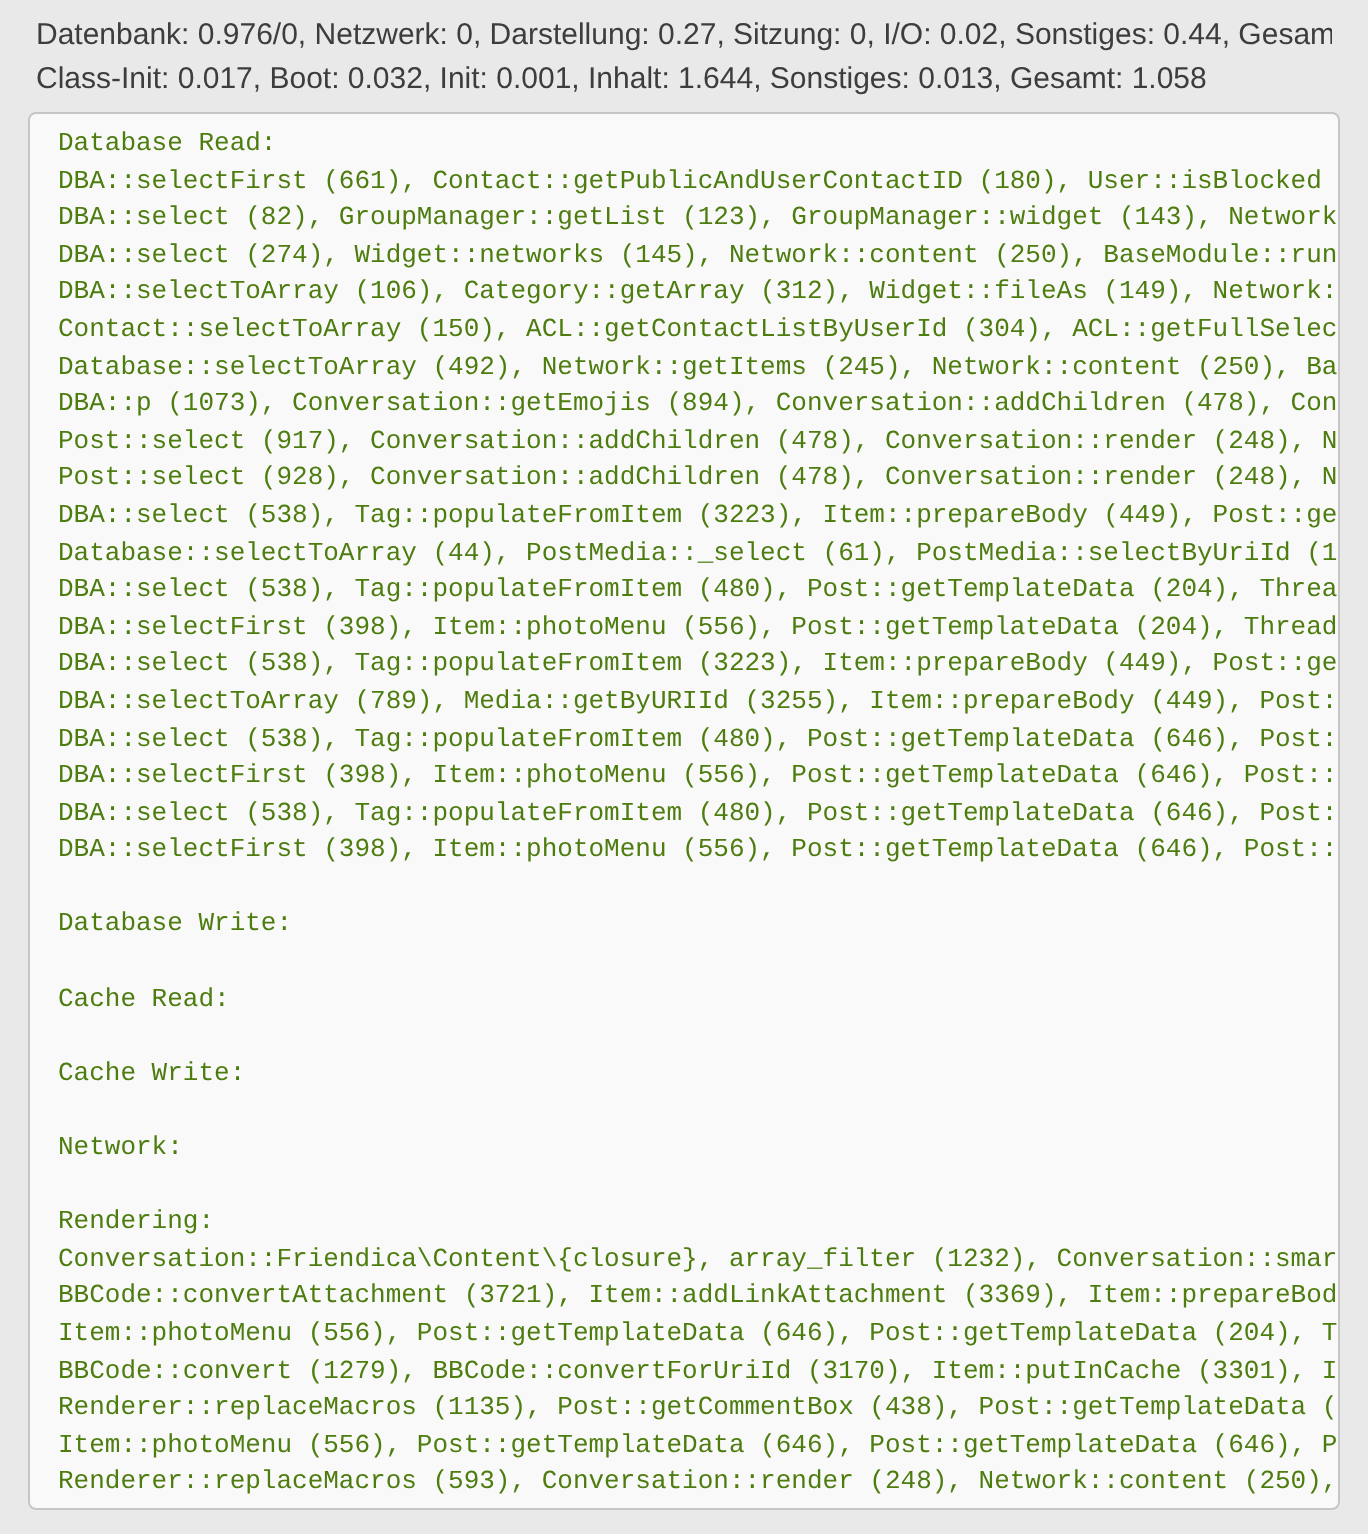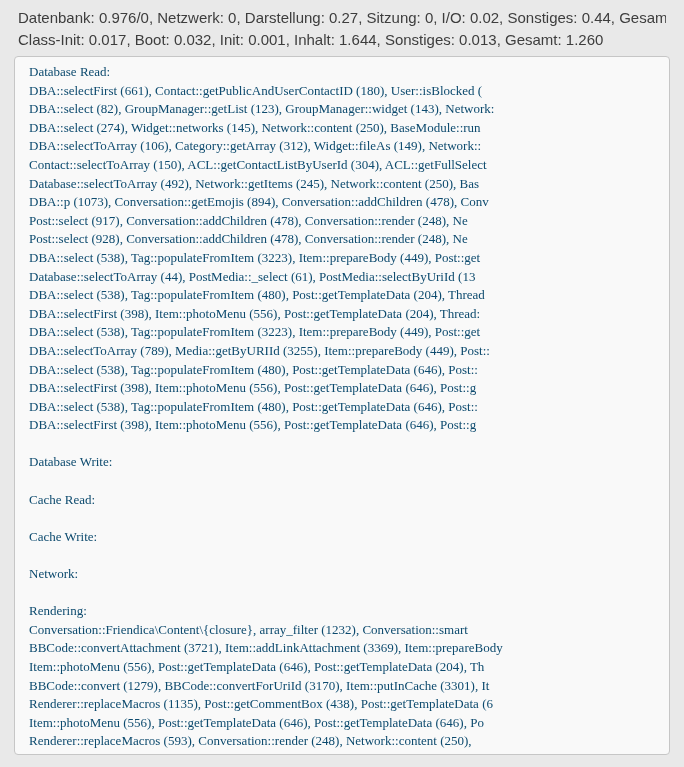--- a/index.html
+++ b/index.html
@@ -28,40 +28,40 @@
     margin: 5px 14px 0 14px;
     height: 699px;
     background: #f9f9f9;
     border: 1px solid #c6c6c6;
     border-radius: 4px;
     padding: 6px 0 0 14px;
     overflow: hidden;
   }
   .log-pre {
     margin: 0;
-    font-family: Liberation Serif, serif;
+    font-family: Liberation Mono, monospace;
     font-size: 13px;
     line-height: 18.6px;
-    color: #0c4a6e;
+    color: #4d7c0f;
     white-space: pre;
   }
   .log-section-title {
     display: block;
   }
   .log-line {
     display: block;
   }
   .section-gap {
     display: block;
     height: 18.6px;
   }
 </style>
 </head>
 <body>
 
 <div class="perf-summary">
   <div>Datenbank: 0.976/0, Netzwerk: 0, Darstellung: 0.27, Sitzung: 0, I/O: 0.02, Sonstiges: 0.44, Gesamt: 1.7</div>
-  <div>Class-Init: 0.017, Boot: 0.032, Init: 0.001, Inhalt: 1.644, Sonstiges: 0.013, Gesamt: 1.260</div>
+  <div>Class-Init: 0.017, Boot: 0.032, Init: 0.001, Inhalt: 1.644, Sonstiges: 0.013, Gesamt: 1.058</div>
 </div>
 
 <div class="log-box">
   <pre class="log-pre" id="log-content"><span class="log-section-title">Database Read:</span><span class="log-line">DBA::selectFirst (661), Contact::getPublicAndUserContactID (180), User::isBlocked (</span><span class="log-line">DBA::select (82), GroupManager::getList (123), GroupManager::widget (143), Network:</span><span class="log-line">DBA::select (274), Widget::networks (145), Network::content (250), BaseModule::run </span><span class="log-line">DBA::selectToArray (106), Category::getArray (312), Widget::fileAs (149), Network::</span><span class="log-line">Contact::selectToArray (150), ACL::getContactListByUserId (304), ACL::getFullSelect</span><span class="log-line">Database::selectToArray (492), Network::getItems (245), Network::content (250), Bas</span><span class="log-line">DBA::p (1073), Conversation::getEmojis (894), Conversation::addChildren (478), Conv</span><span class="log-line">Post::select (917), Conversation::addChildren (478), Conversation::render (248), Ne</span><span class="log-line">Post::select (928), Conversation::addChildren (478), Conversation::render (248), Ne</span><span class="log-line">DBA::select (538), Tag::populateFromItem (3223), Item::prepareBody (449), Post::get</span><span class="log-line">Database::selectToArray (44), PostMedia::_select (61), PostMedia::selectByUriId (13</span><span class="log-line">DBA::select (538), Tag::populateFromItem (480), Post::getTemplateData (204), Thread</span><span class="log-line">DBA::selectFirst (398), Item::photoMenu (556), Post::getTemplateData (204), Thread:</span><span class="log-line">DBA::select (538), Tag::populateFromItem (3223), Item::prepareBody (449), Post::get</span><span class="log-line">DBA::selectToArray (789), Media::getByURIId (3255), Item::prepareBody (449), Post::</span><span class="log-line">DBA::select (538), Tag::populateFromItem (480), Post::getTemplateData (646), Post::</span><span class="log-line">DBA::selectFirst (398), Item::photoMenu (556), Post::getTemplateData (646), Post::g</span><span class="log-line">DBA::select (538), Tag::populateFromItem (480), Post::getTemplateData (646), Post::</span><span class="log-line">DBA::selectFirst (398), Item::photoMenu (556), Post::getTemplateData (646), Post::g</span><span class="section-gap"></span><span class="log-section-title">Database Write:</span><span class="section-gap"></span><span class="log-section-title">Cache Read:</span><span class="section-gap"></span><span class="log-section-title">Cache Write:</span><span class="section-gap"></span><span class="log-section-title">Network:</span><span class="section-gap"></span><span class="log-section-title">Rendering:</span><span class="log-line">Conversation::Friendica\Content\{closure}, array_filter (1232), Conversation::smart</span><span class="log-line">BBCode::convertAttachment (3721), Item::addLinkAttachment (3369), Item::prepareBody</span><span class="log-line">Item::photoMenu (556), Post::getTemplateData (646), Post::getTemplateData (204), Th</span><span class="log-line">BBCode::convert (1279), BBCode::convertForUriId (3170), Item::putInCache (3301), It</span><span class="log-line">Renderer::replaceMacros (1135), Post::getCommentBox (438), Post::getTemplateData (6</span><span class="log-line">Item::photoMenu (556), Post::getTemplateData (646), Post::getTemplateData (646), Po</span><span class="log-line">Renderer::replaceMacros (593), Conversation::render (248), Network::content (250), </span></pre>
 </div>
 
 </body></html>

